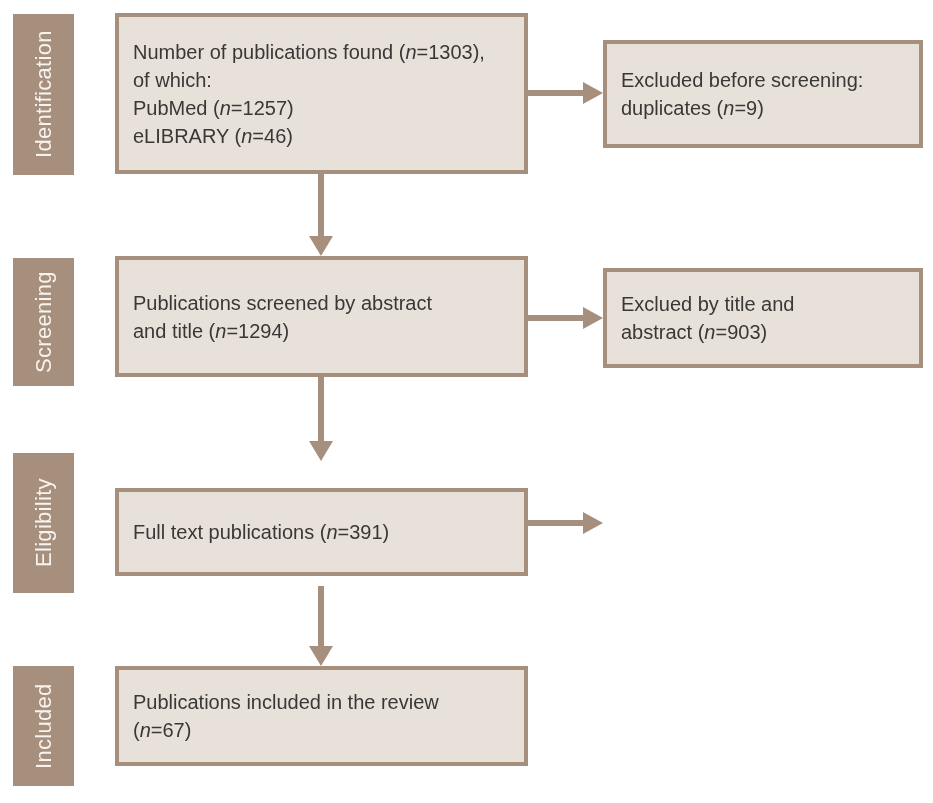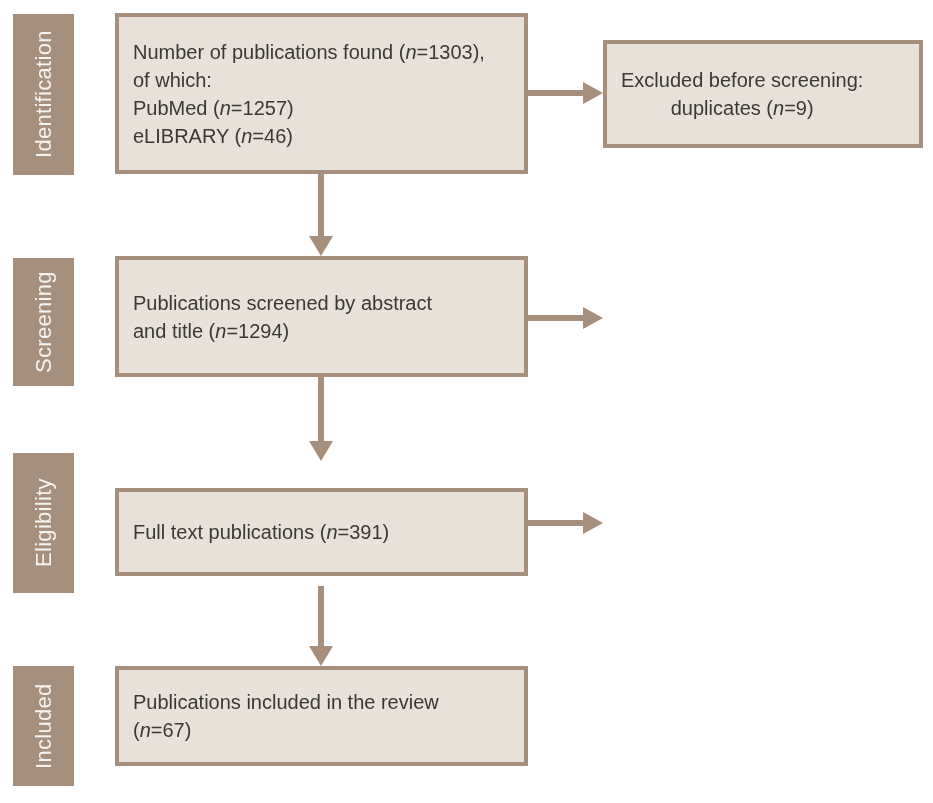--- a/index.html
+++ b/index.html
@@ -54,21 +54,21 @@
   .flow-box .box-text { padding-left: 14px; padding-right: 10px; }
   .flow-box i { font-style: italic; }
 
   .main-box { left: 115px; width: 413px; }
   #main-1 { top: 13px;  height: 161px; }
   #main-2 { top: 256px; height: 121px; }
   #main-3 { top: 488px; height: 88px; }
   #main-4 { top: 666px; height: 100px; }
 
   .excluded-box { left: 603px; width: 320px; }
-  #excl-1 { top: 40px;  height: 108px; text-align: center; }
+  #excl-1 { top: 40px;  height: 108px; }
   #excl-2 { top: 268px; height: 100px; }
   #excl-3 { top: 471px; height: 104px; }
 
   
   .arrow { position: absolute; }
   .arrow .shaft { position: absolute; background: var(--taupe); }
   .arrow .head { position: absolute; width: 0; height: 0; }
 
   .arrow-down { left: 309px; width: 24px; }
   #varrow-1 { top: 174px; height: 82px; }
@@ -124,20 +124,23 @@
   <div class="flow-box main-box" id="main-3">
     <div class="box-text">Full text publications (<i>n</i>=391)</div>
   </div>
   <div class="flow-box main-box" id="main-4">
     <div class="box-text">Publications included in the review<br>(<i>n</i>=67)</div>
   </div>
 
   <div class="flow-box excluded-box" id="excl-1">
     <div class="box-text">Excluded before screening:<br>duplicates (<i>n</i>=9)</div>
   </div>
+  <div class="flow-box excluded-box" id="excl-2">
+    <div class="box-text">Exclued by title and<br>abstract (<i>n</i>=903)</div>
+  </div>
 
   <div class="arrow arrow-down" id="varrow-1">
     <div class="shaft"></div>
     <div class="head"></div>
   </div>
   <div class="arrow arrow-down" id="varrow-2">
     <div class="shaft"></div>
     <div class="head"></div>
   </div>
   <div class="arrow arrow-down" id="varrow-3">

